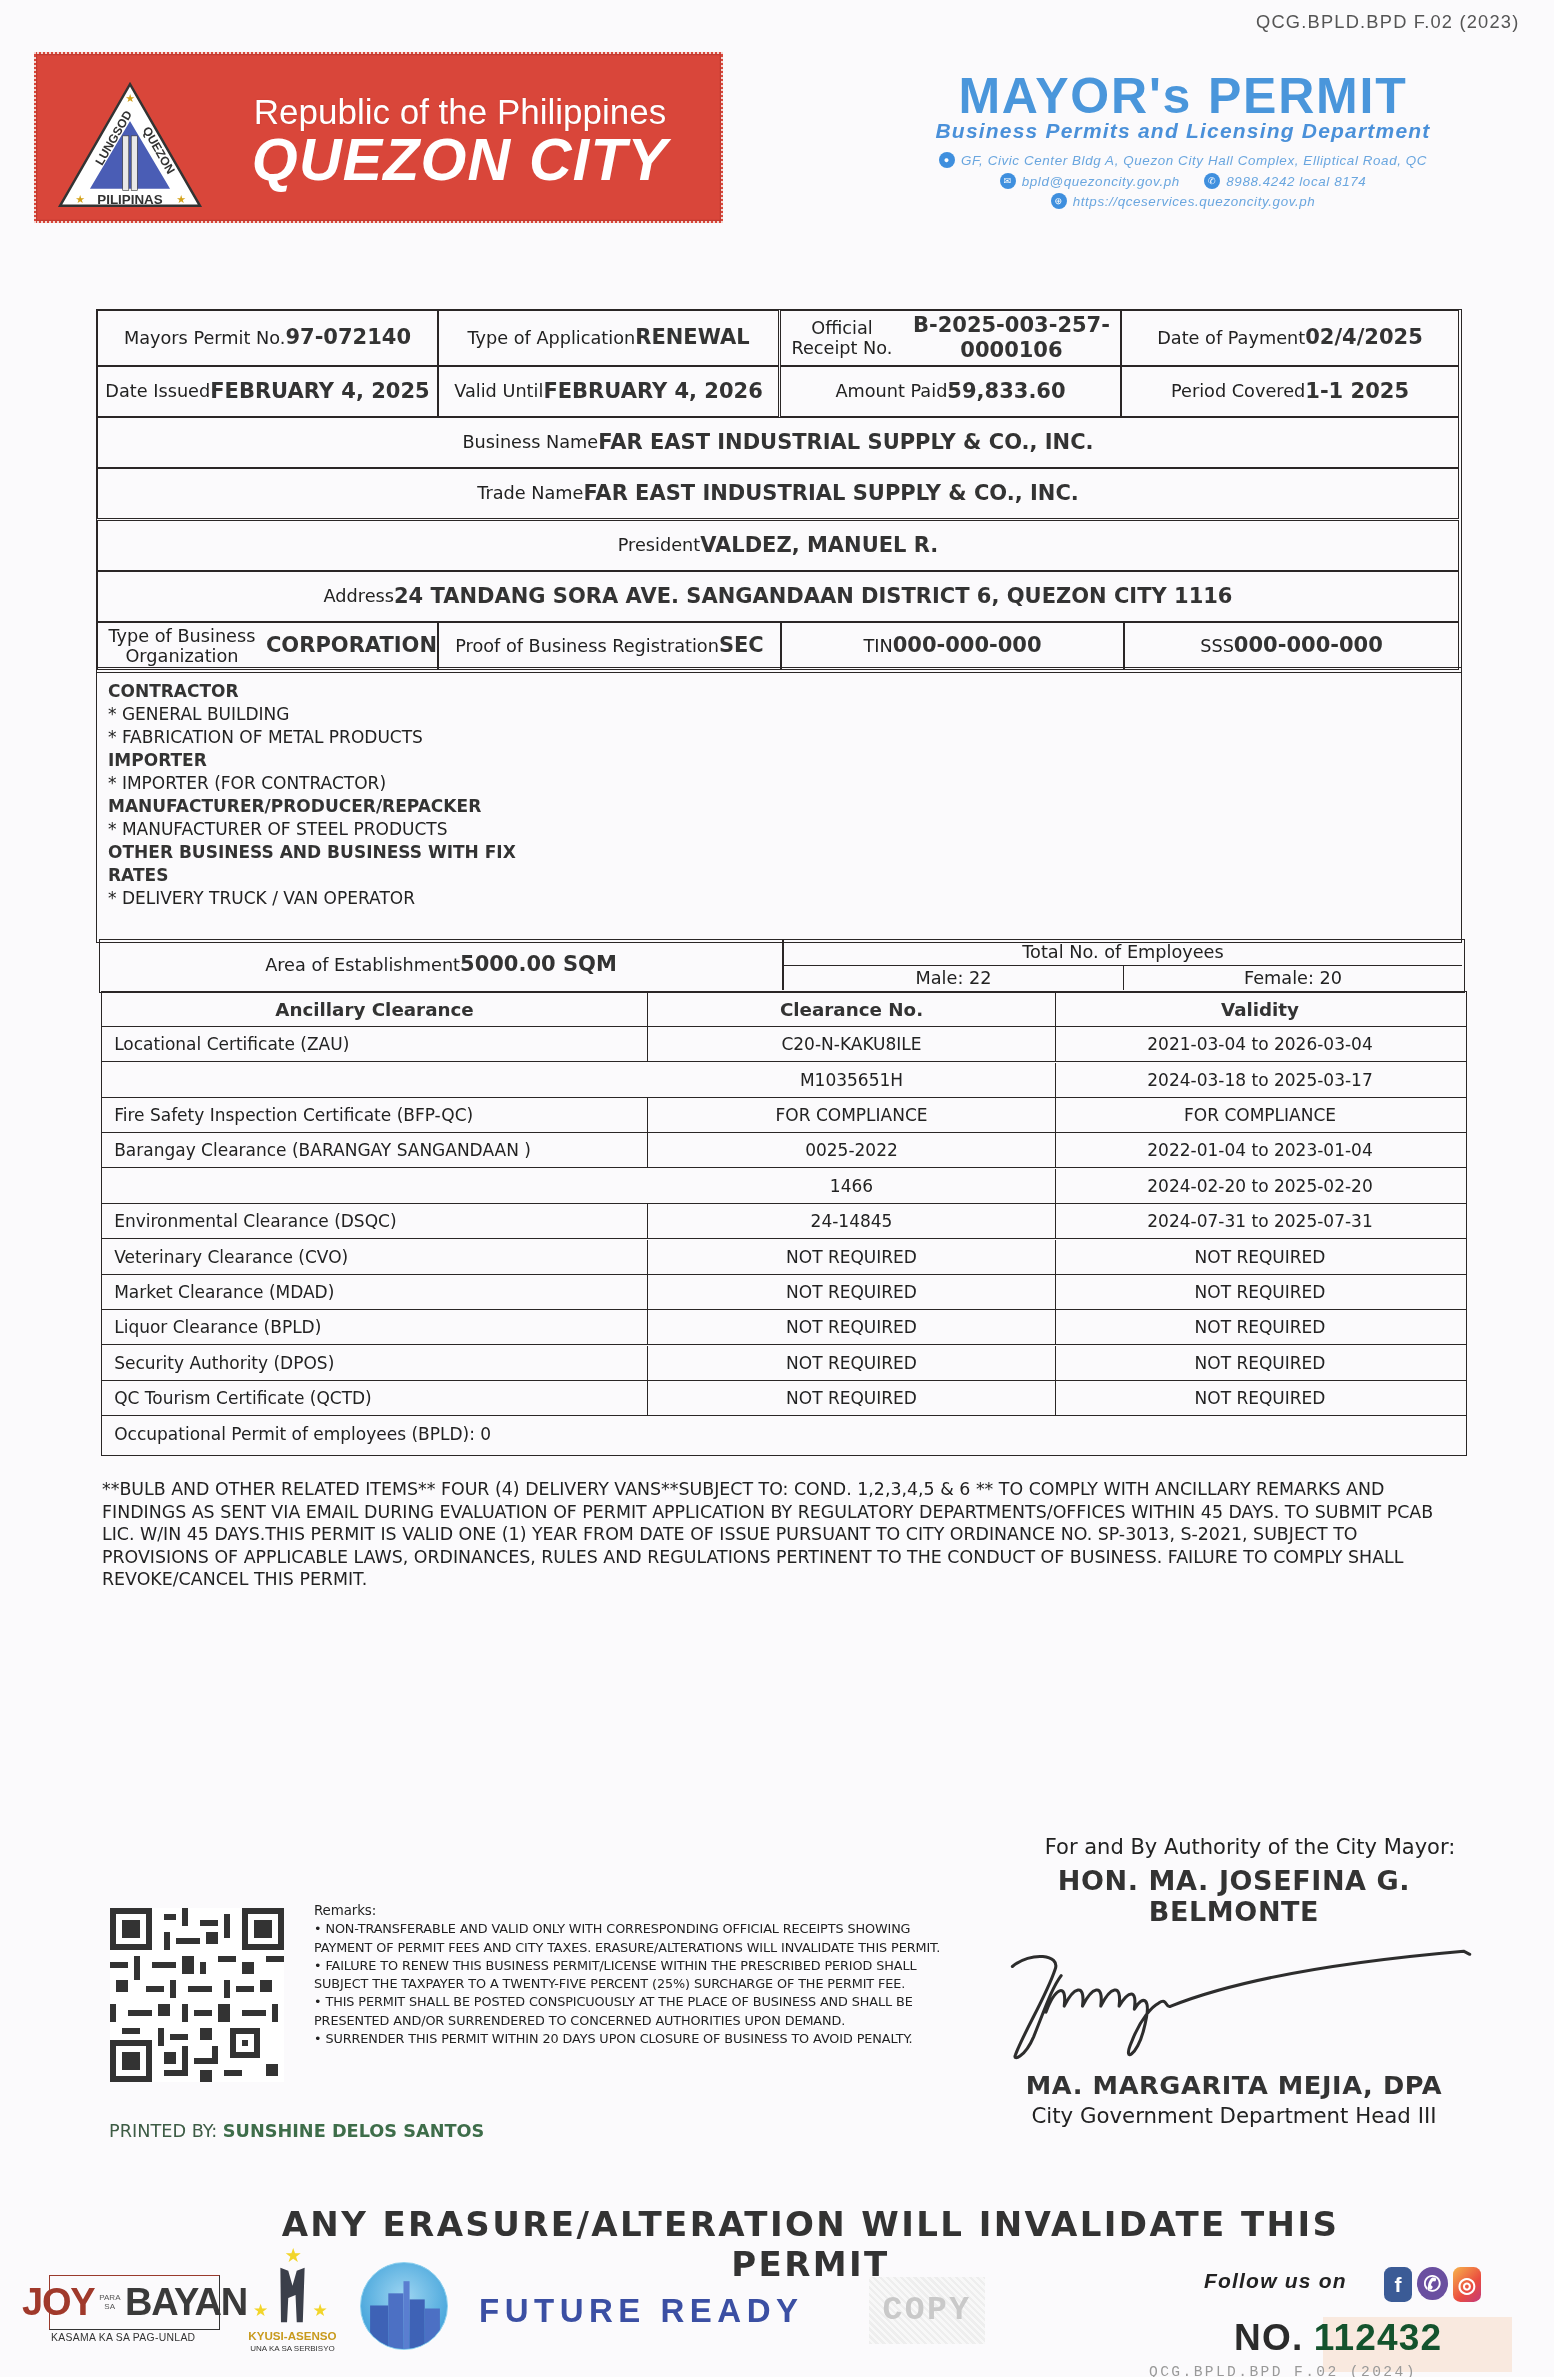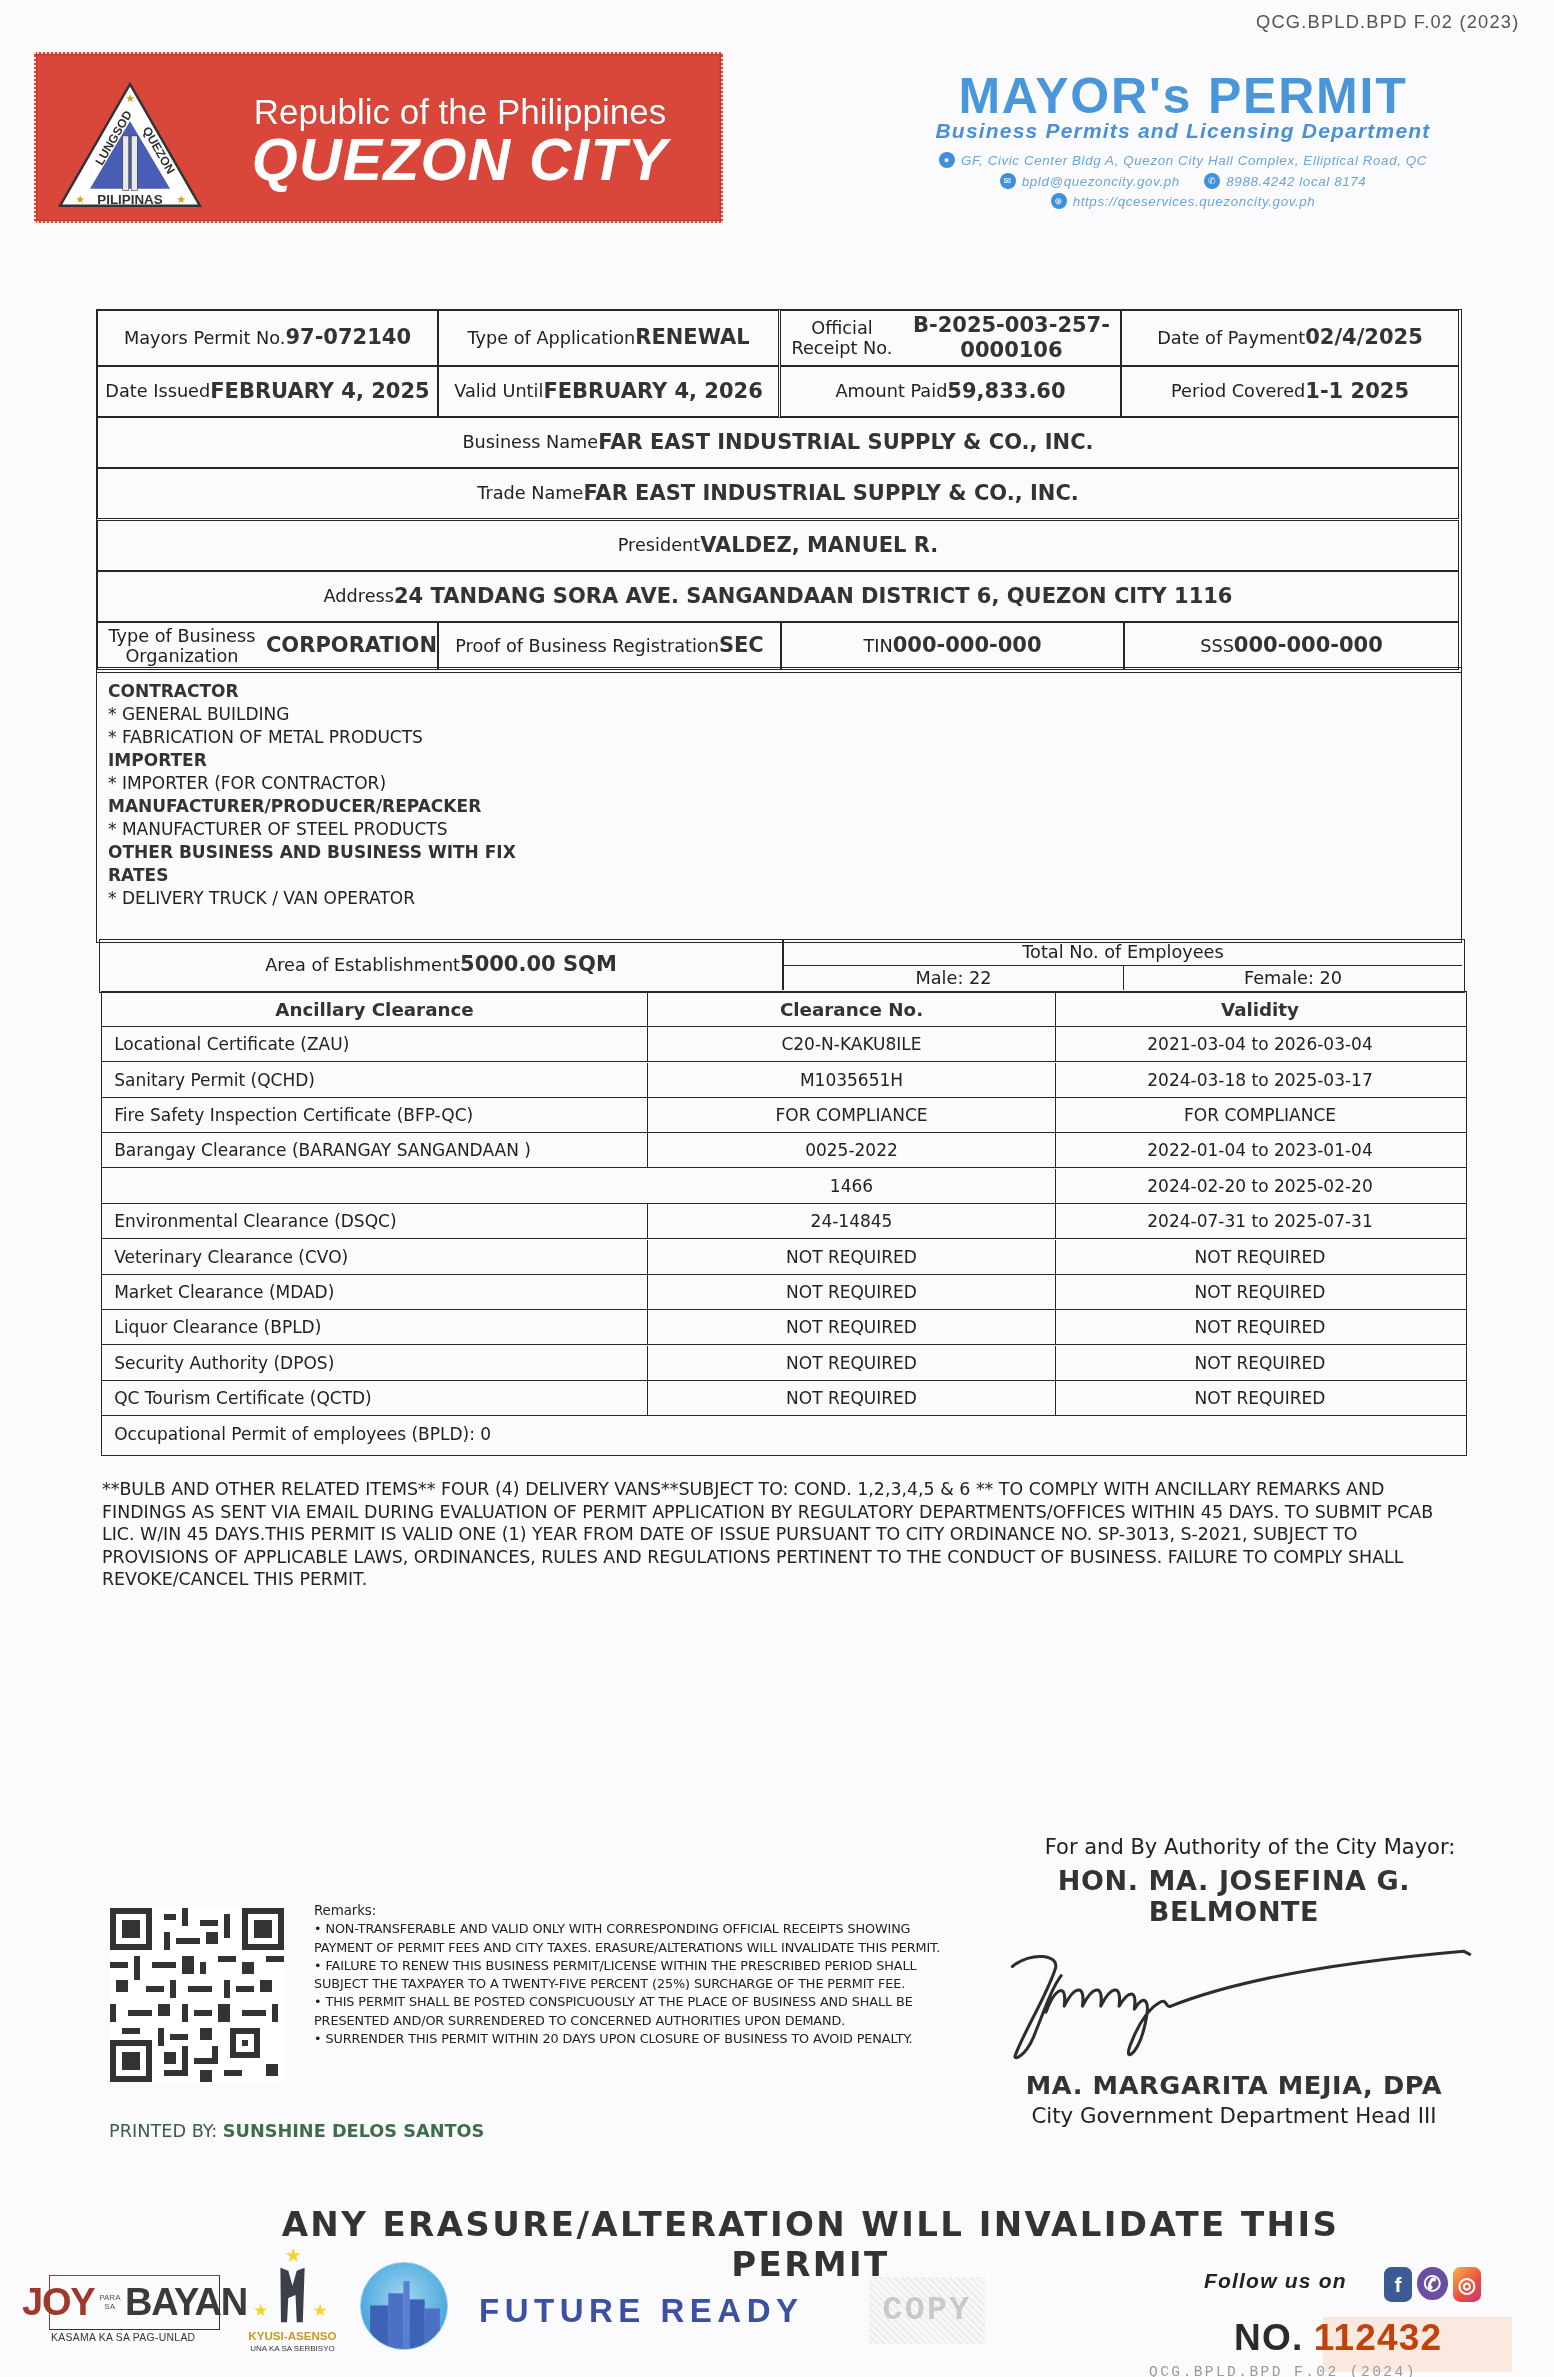--- a/index.html
+++ b/index.html
@@ -77,21 +77,21 @@
   .kyusi-t2 { left: 247px; top: 2344px; width: 91px; text-align: center; font-size: 8px; color: #333; font-family: "Liberation Sans", sans-serif; }
   .globe { left: 360px; top: 2262px; width: 88px; height: 88px; border-radius: 50%; background: radial-gradient(circle at 50% 40%, #9fd6f2, #4aa7dc 70%, #2e8fcb); border: 1.8px solid #8cd0ef; overflow: hidden; }
   .future { left: 479px; top: 2292px; font-size: 33px; font-weight: bold; color: #3b4fa3; letter-spacing: 5.5px; font-family: "Liberation Sans", sans-serif; }
   .copy-box { left: 869px; top: 2277px; width: 116px; height: 67px; background: repeating-linear-gradient(45deg, #eeeeee 0 2.4px, #f8f8f8 2.4px 4.9px); display: flex; align-items: center; justify-content: center; font-size: 33px; font-weight: bold; color: #c9c9c9; letter-spacing: 2.4px; font-family: "Liberation Mono", monospace; }
   .follow { left: 1204px; top: 2269px; font-size: 21px; font-style: italic; font-weight: bold; color: #222; letter-spacing: 1.2px; font-family: "Liberation Sans", sans-serif; }
   .soc { top: 2267px; width: 28px; height: 35px; border-radius: 7.3px; display: flex; align-items: center; justify-content: center; color: #fff; font-weight: bold; font-size: 21px; font-family: "Liberation Sans", sans-serif; }
   .fb { left: 1384px; background: #3b5b96; }
   .viber { left: 1417px; background: #6a4fa0; border-radius: 50%; width: 30.5px; height: 33px; }
   .ig { left: 1453px; background: linear-gradient(135deg, #f7b44c, #ea4b3f 60%, #c23a7d); }
   .serial { left: 1234px; top: 2317px; font-size: 37px; font-weight: bold; color: #2b2b2b; font-family: "Liberation Sans", sans-serif; }
-  .serial span { color: #c2410c; letter-spacing: 1.2px; }
+  .serial span { color: #14532d; letter-spacing: 1.2px; }
   .serial-bg { left: 1323px; top: 2317px; width: 189px; height: 55px; background: rgba(245,200,170,0.35); }
   .form-code-bottom { left: 1149px; top: 2364px; font-size: 14.6px; color: #999; letter-spacing: 2.4px; font-family: "Liberation Mono", monospace; }
 </style>
 </head>
 <body>
 
 <div class="abs form-code">QCG.BPLD.BPD F.02 (2023)</div>
 
 <div class="abs banner">
   <svg class="abs seal" viewBox="0 0 240 215">
@@ -234,21 +234,20 @@
     <div class="anc-c anc-name">Ancillary Clearance</div>
     <div class="anc-c anc-no">Clearance No.</div>
     <div class="anc-c anc-val">Validity</div>
   </div>
   <div class="anc-row" style="top:35px;">
     <div class="anc-c anc-name">Locational Certificate (ZAU)</div>
     <div class="anc-c anc-no">C20-N-KAKU8ILE</div>
     <div class="anc-c anc-val">2021-03-04 to 2026-03-04</div>
   </div>
   <div class="anc-row" style="top:71px;">
-    <div class="anc-c anc-name">Sanitary Permit (QCHD)</div>
     <div class="anc-c anc-no">M1035651H</div>
     <div class="anc-c anc-val">2024-03-18 to 2025-03-17</div>
   </div>
   <div class="anc-row" style="top:106px;">
     <div class="anc-c anc-name">Fire Safety Inspection Certificate (BFP-QC)</div>
     <div class="anc-c anc-no">FOR COMPLIANCE</div>
     <div class="anc-c anc-val">FOR COMPLIANCE</div>
   </div>
   <div class="anc-row" style="top:141px;">
     <div class="anc-c anc-name">Barangay Clearance (BARANGAY SANGANDAAN )</div>

